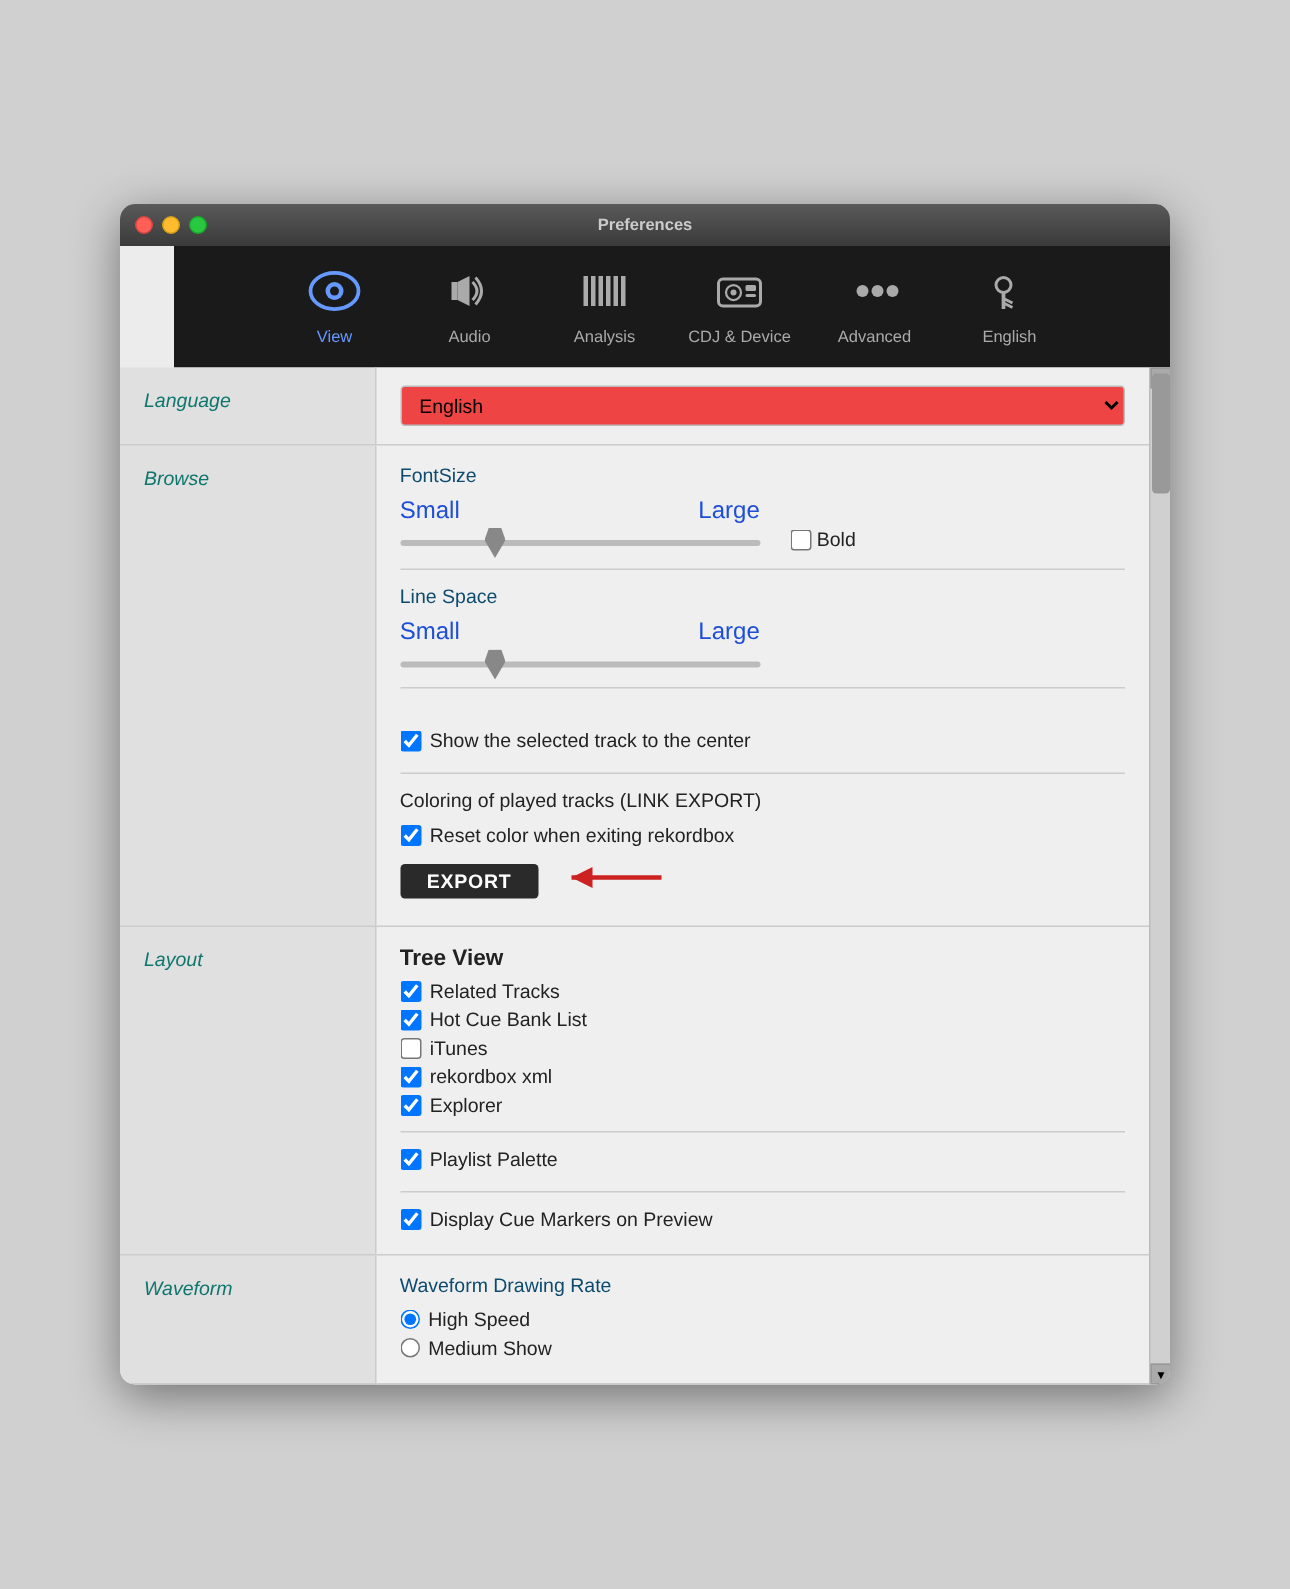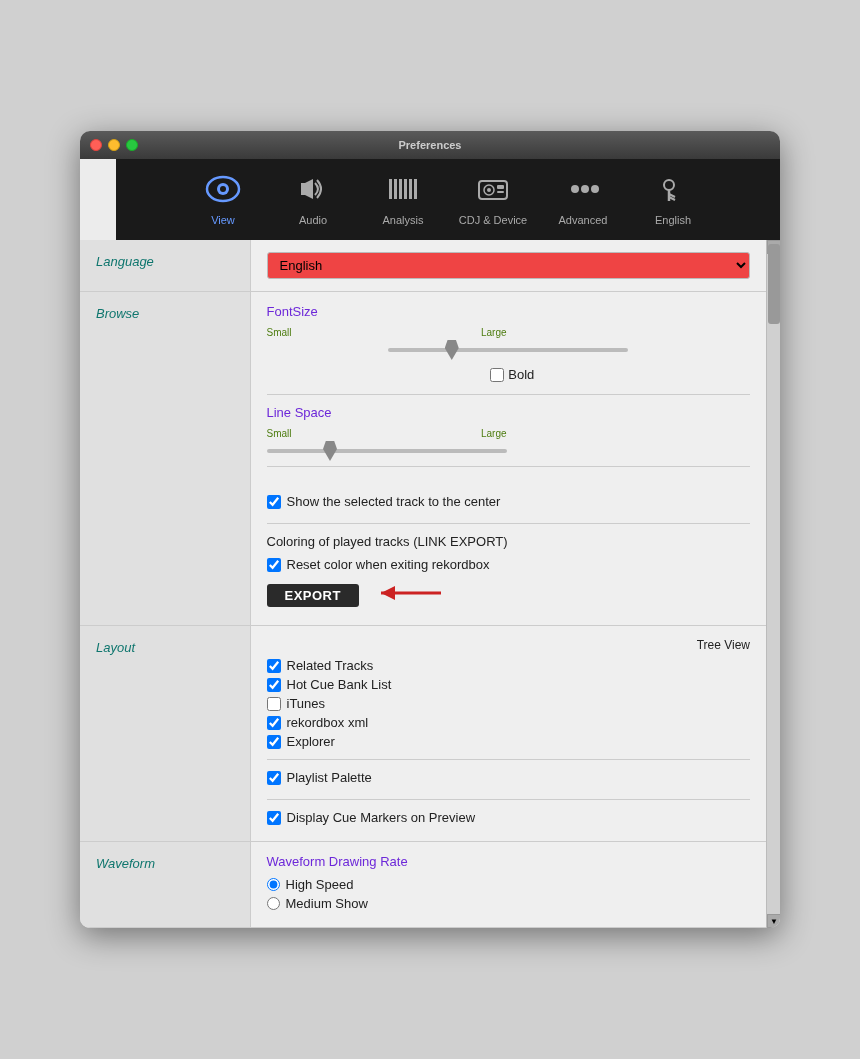--- a/index.html
+++ b/index.html
@@ -100,28 +100,28 @@
       vertical-align: top;
       font-size: 13px;
       color: #222;
       background: #efefef;
     }
 
     .section-title {
       font-size: 13px;
       font-weight: 500;
       margin-bottom: 8px;
-      color: #6d28d9;
+      color: #0c4a6e;
     }
     .slider-labels {
       display: flex;
       justify-content: space-between;
       width: 240px;
-      font-size: 10px;
-      color: #4d7c0f;
+      font-size: 16px;
+      color: #1d4ed8;
       margin-bottom: 2px;
     }
     .slider-container {
       width: 240px;
       position: relative;
       margin-bottom: 8px;
     }
     input[type=range] {
       -webkit-appearance: none;
       width: 240px;
@@ -179,24 +179,23 @@
 
     .arrow-container {
       display: inline-flex;
       align-items: center;
       margin-left: 12px;
       vertical-align: middle;
     }
     .arrow-svg { display: block; }
 
     .tree-view-title {
-      font-size: 12px;
-      font-weight: 400;
+      font-size: 15px;
+      font-weight: 700;
       margin-bottom: 6px;
-      text-align: right;
     }
 
     .language-select {
       width: 100%;
       padding: 4px 8px;
       font-size: 13px;
       background: #ef4444;
       border: 1px solid #bbb;
       border-radius: 3px;
       cursor: pointer;
@@ -342,21 +341,21 @@
 
         <tr class="pref-row">
           <td class="pref-label-cell">Browse</td>
           <td class="pref-content-cell">
 
             <div class="section-title">FontSize</div>
             <div class="slider-labels">
               <span>Small</span>
               <span>Large</span>
             </div>
-            <div style="display:flex; align-items:center; gap:12px; margin-bottom:12px;flex-direction:column;">
+            <div style="display:flex; align-items:center; gap:12px; margin-bottom:12px;">
               <div class="slider-container" style="margin-bottom:0;">
                 <input type="range" min="0" max="100" value="25" style="">
               </div>
               <div style="display:flex; align-items:center; gap:4px; margin-left:8px;">
                 <input type="checkbox" style="">
                 <span>Bold</span>
               </div>
             </div>
 
             <div style="border-top: 1px solid #ccc; padding-top:10px; margin-bottom:10px;">

